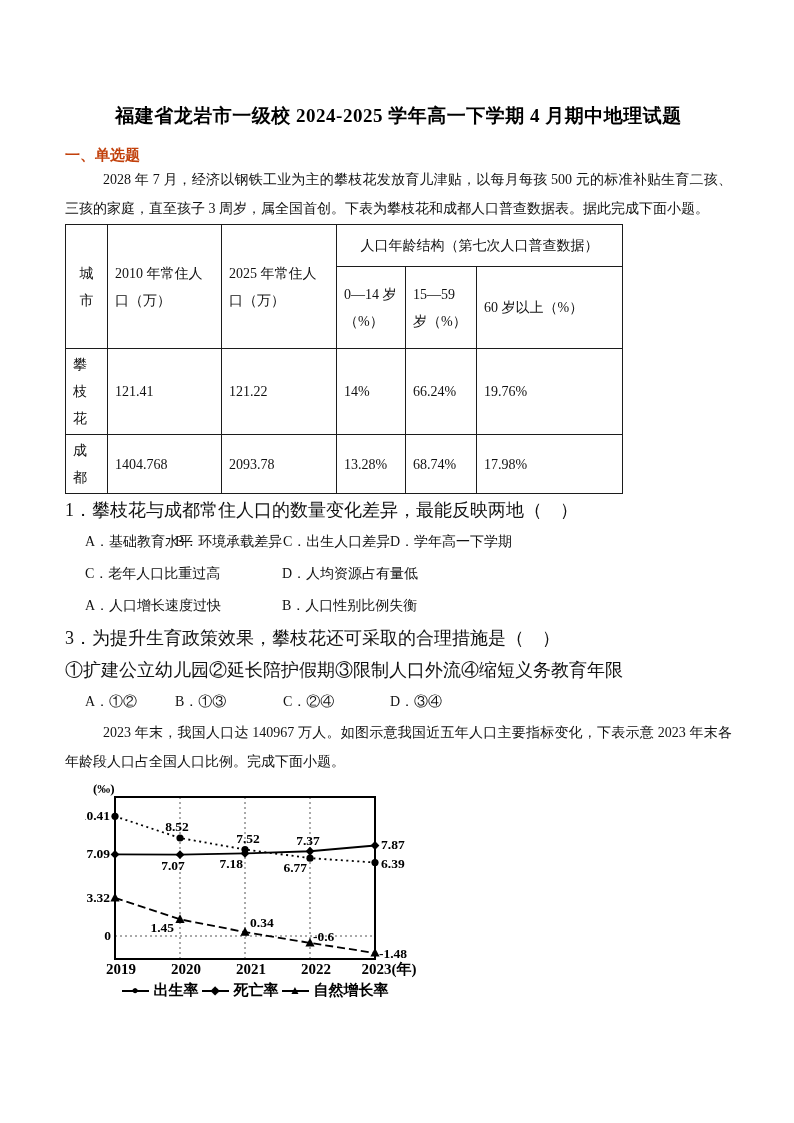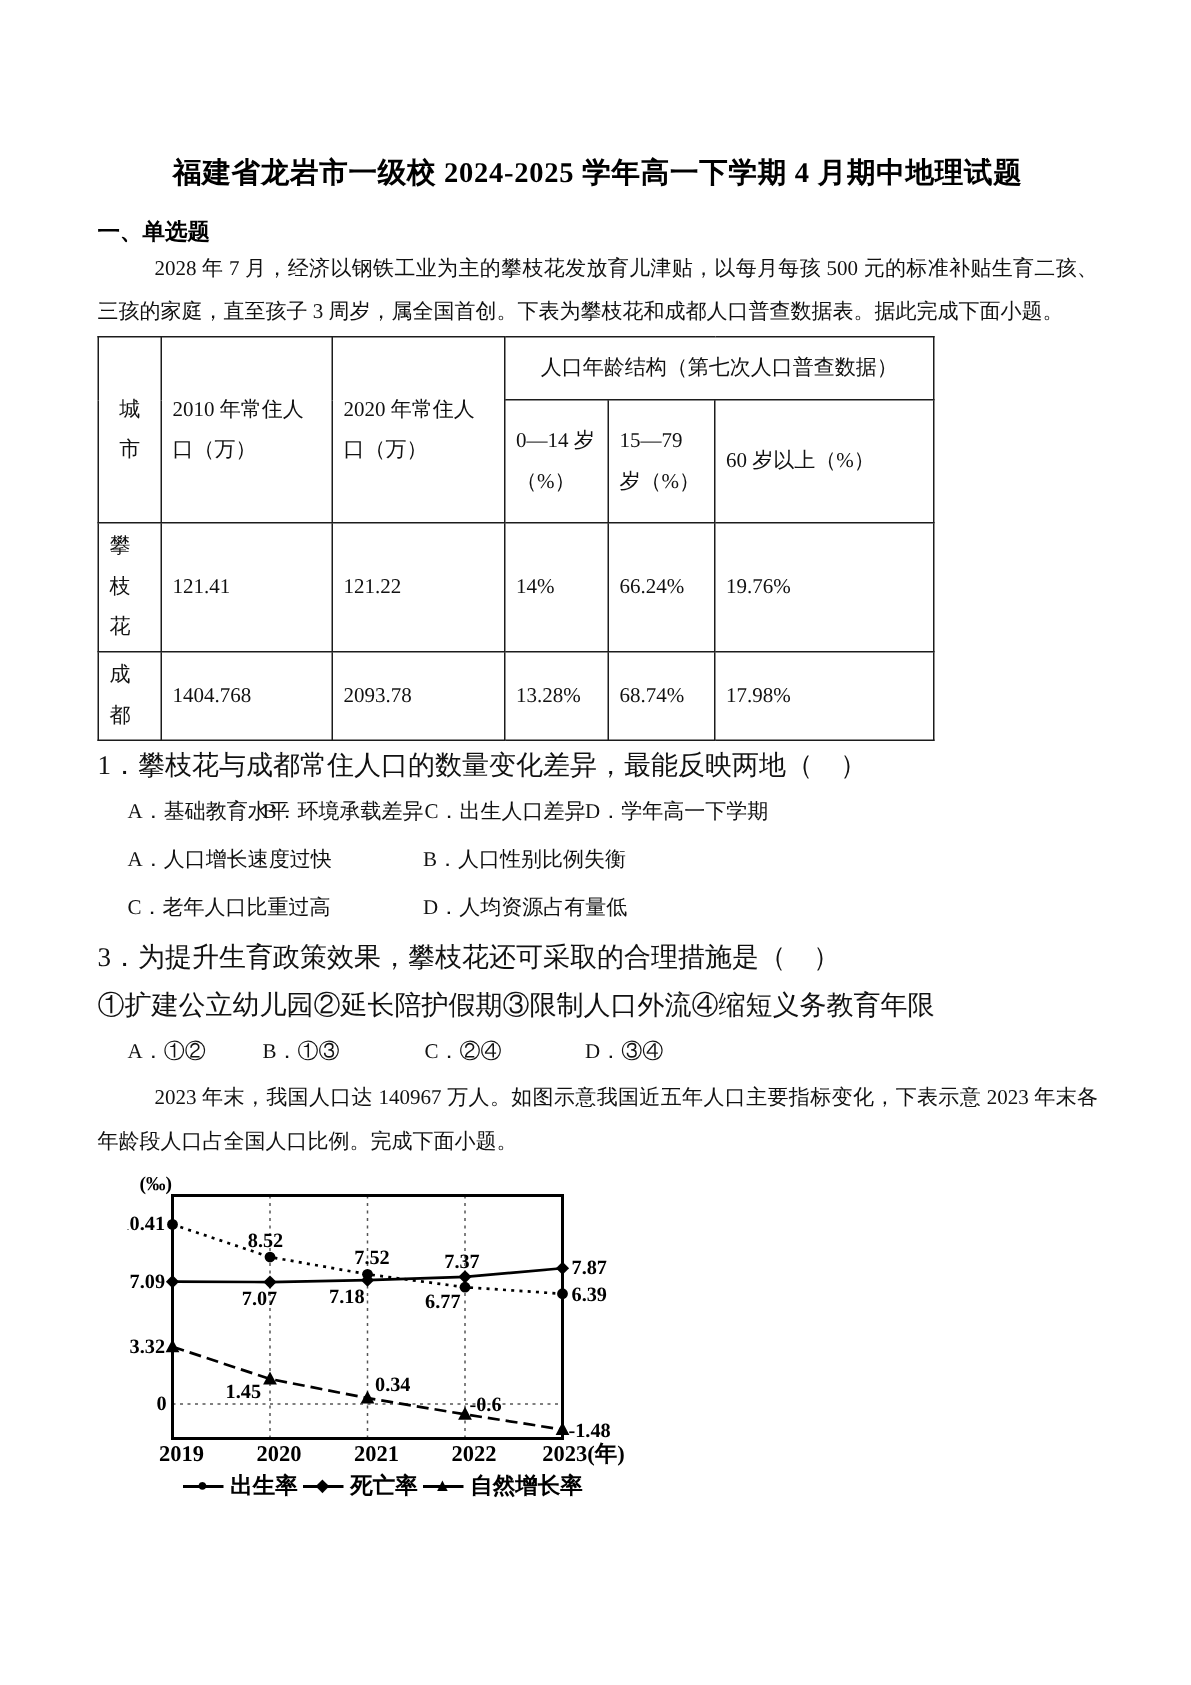--- a/index.html
+++ b/index.html
@@ -7,21 +7,21 @@
   body {
     width:794px; height:1123px; overflow:hidden; position:relative;
     font-family:"Liberation Serif","DejaVu Serif",serif; color:#111;
   }
   .page { padding:102px 62px 0 65px; }
 
   .doc-title {
     font-size:19px; font-weight:700; text-align:center; line-height:28px;
     letter-spacing:0.5px; color:#000;
   }
-  .section-heading { font-size:15px; font-weight:700; margin-top:15px; line-height:20px; color:#000000; }
+  .section-heading { font-size:15px; font-weight:700; margin-top:15px; line-height:20px; color:#c2410c; }
 
   .passage { font-size:14px; line-height:29px; text-indent:38px; text-align:justify; }
 
   table.census { border-collapse:collapse; table-layout:fixed; width:557px; margin-top:1px; }
   table.census td {
     border:1.5px solid #1c1c1c; font-size:14px; padding:2px 7px;
     vertical-align:middle; line-height:27px; word-break:break-all;
   }
   .c-center { text-align:center; }
   tr.h-top  { height:42px; }
@@ -70,26 +70,26 @@
         <col style="width:114px">
         <col style="width:115px">
       <col style="width:69px">
         <col style="width:71px">
         <col style="width:146px">
     </colgroup>
     <tbody>
       <tr class="h-top">
         <td rowspan="2" class="c-center">城市</td>
         <td rowspan="2">2010 年常住人口（万）</td>
-        <td rowspan="2">2020 年常住人口（万）</td>
+        <td rowspan="2">2025 年常住人口（万）</td>
         <td colspan="3" class="c-center">人口年龄结构（第七次人口普查数据）</td>
       </tr>
       <tr class="h-sub">
         <td>0—14 岁（%）</td>
-        <td>15—79 岁（%）</td>
+        <td>15—59 岁（%）</td>
         <td>60 岁以上（%）</td>
       </tr>
       <tr class="r-pzh">
         <td>攀枝花</td>
         <td>121.41</td>
         <td>121.22</td>
         <td>14%</td>
         <td>66.24%</td>
         <td>19.76%</td>
       </tr>
@@ -109,26 +109,26 @@
     <div class="opt-row">
       <span class="oA">A．基础教育水平</span>
       <span class="oB">B．环境承载差异</span>
       <span class="oC">C．出生人口差异</span>
       <span class="oD">D．学年高一下学期</span>
     </div>
   </div>
 
   <div class="q-block">
     <div class="opt-row">
+      <span class="oA">C．老年人口比重过高</span>
+      <span class="oB2">D．人均资源占有量低</span>
+    </div>
+    <div class="opt-row">
       <span class="oA">A．人口增长速度过快</span>
       <span class="oB2">B．人口性别比例失衡</span>
-    </div>
-    <div class="opt-row">
-      <span class="oA">C．老年人口比重过高</span>
-      <span class="oB2">D．人均资源占有量低</span>
     </div>
   </div>
 
   <div class="q-block">
     <div class="q-line"><span>3．</span><span>为提升生育政策效果，攀枝花还可采取的合理措施是（　）</span></div>
     <div class="q-line">①扩建公立幼儿园②延长陪护假期③限制人口外流④缩短义务教育年限</div>
     <div class="opt-row">
       <span class="oA">A．①②</span>
       <span class="oB">B．①③</span>
       <span class="oC">C．②④</span>

